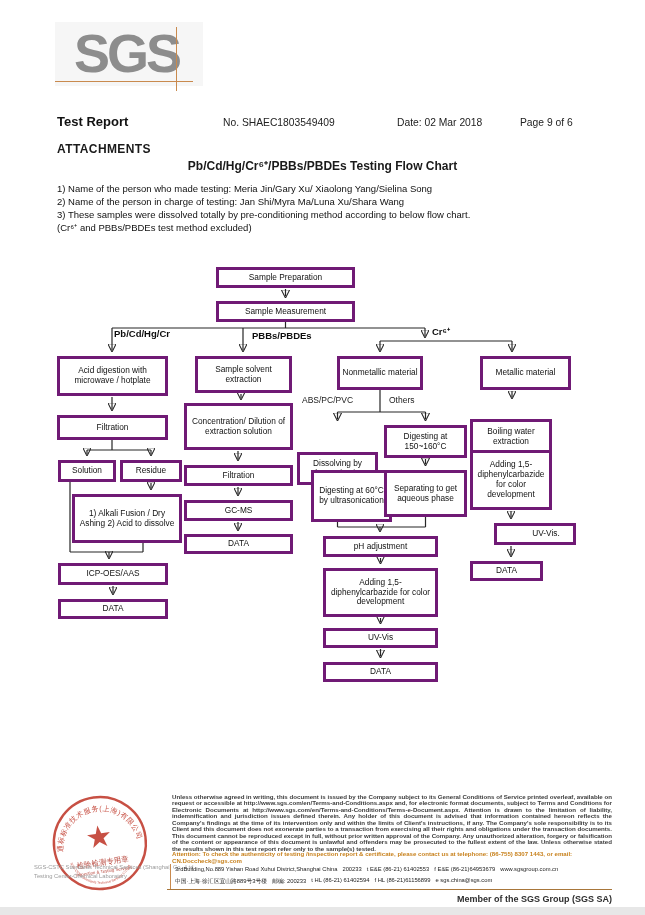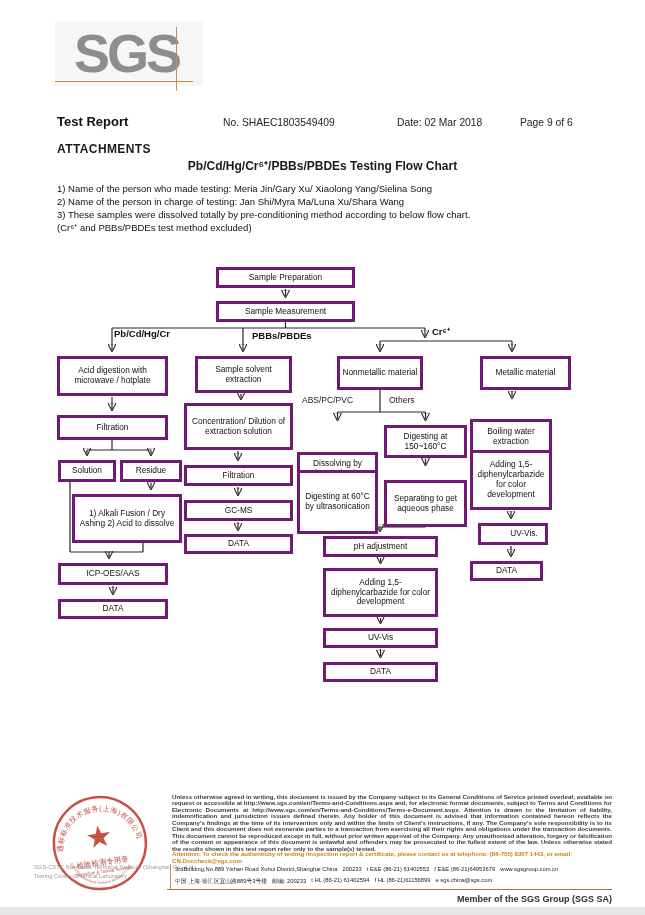--- a/index.html
+++ b/index.html
@@ -122,30 +122,30 @@
 <div class="bx" style="left:58px;top:563px;width:110px;height:22px;">ICP-OES/AAS</div>
 <div class="bx" style="left:58px;top:599px;width:110px;height:20px;">DATA</div>
 
 <div class="bx" style="left:184px;top:403px;width:109px;height:47px;">Concentration/ Dilution of extraction solution</div>
 <div class="bx" style="left:184px;top:465px;width:109px;height:21px;">Filtration</div>
 <div class="bx" style="left:184px;top:500px;width:109px;height:21px;">GC-MS</div>
 <div class="bx" style="left:184px;top:534px;width:109px;height:20px;">DATA</div>
 
 <div class="bx" style="left:297px;top:425px;width:81px;height:33px;margin-top:27px;">Dissolving by ultrasonication</div>
 <div class="bx" style="left:384px;top:425px;width:83px;height:33px;">Digesting at 150~160°C</div>
-<div class="bx" style="left:297px;top:470px;width:81px;height:64px;">Digesting at 60°C by ultrasonication</div>
-<div class="bx" style="left:384px;top:480px;width:83px;height:47px;">Separating to get aqueous phase</div>
+<div class="bx" style="left:311px;top:470px;width:81px;height:52px;">Digesting at 60°C by ultrasonication</div>
+<div class="bx" style="left:384px;top:470px;width:83px;height:47px;">Separating to get aqueous phase</div>
 <div class="bx" style="left:323px;top:536px;width:115px;height:21px;">pH adjustment</div>
 <div class="bx" style="left:323px;top:568px;width:115px;height:49px;">Adding 1,5-diphenylcarbazide for color development</div>
 <div class="bx" style="left:323px;top:628px;width:115px;height:20px;">UV-Vis</div>
 <div class="bx" style="left:323px;top:662px;width:115px;height:20px;">DATA</div>
 
 <div class="bx" style="left:470px;top:403px;width:82px;height:35px;margin-top:16px;">Boiling water extraction</div>
 <div class="bx" style="left:470px;top:450px;width:82px;height:60px;">Adding 1,5-diphenylcarbazide for color development</div>
-<div class="bx" style="left:478px;top:523px;width:70px;height:22px;padding-left:24px;">UV-Vis.</div>
+<div class="bx" style="left:494px;top:523px;width:82px;height:22px;padding-left:24px;">UV-Vis.</div>
 <div class="bx" style="left:470px;top:561px;width:73px;height:20px;">DATA</div>
 
 <div class="abs stampwrap">
   <svg width="120" height="118" viewBox="0 0 120 118">
     <defs>
       <path id="arcT" d="M22,64 A38,38 0 1 1 98,64"></path>
       <path id="arcB" d="M28,74 A33,33 0 0 0 92,74"></path>
     </defs>
     <circle cx="60" cy="58" r="46" fill="none" stroke="#c0392b" stroke-width="2.4"></circle>
     <text x="60" y="62" text-anchor="middle" font-size="30" fill="#c0392b">★</text>

